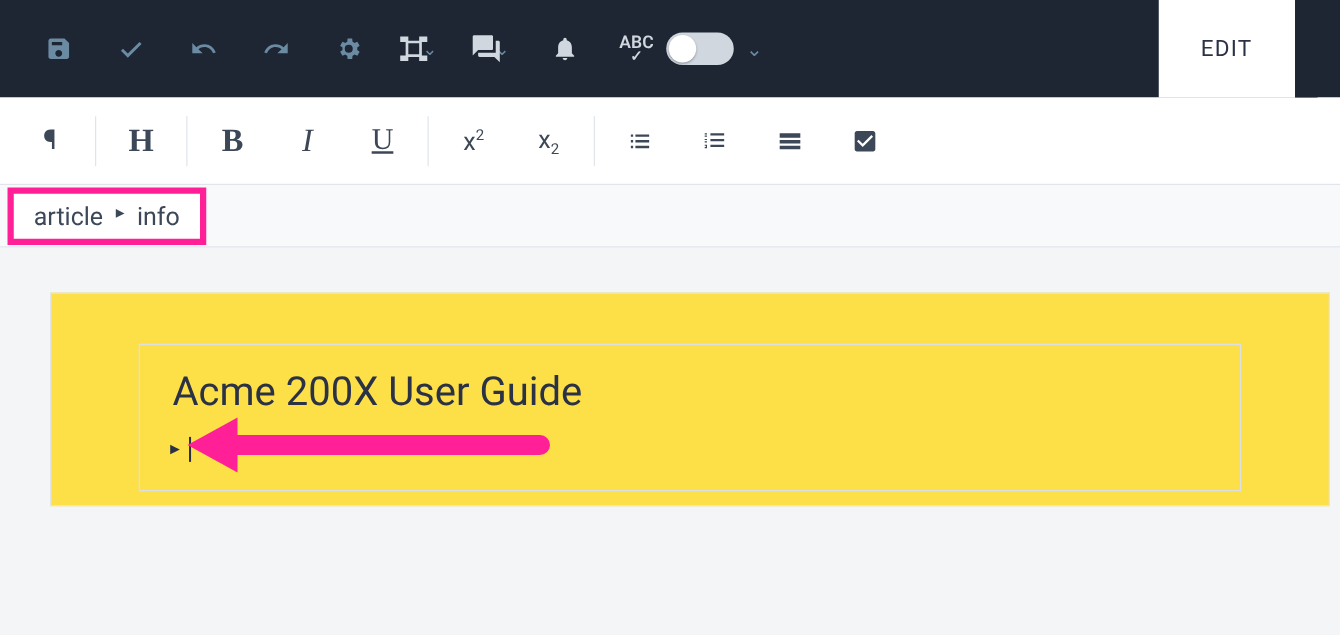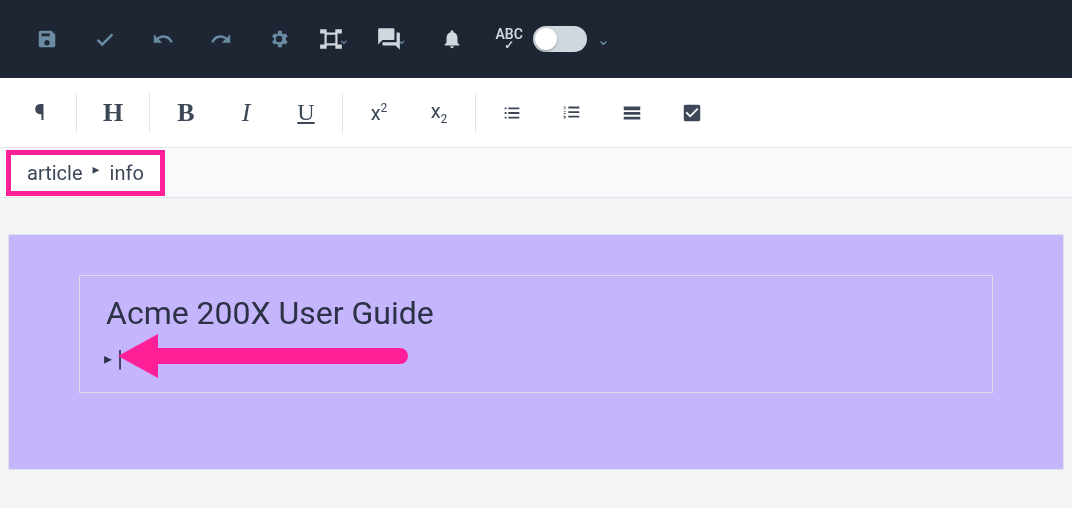--- a/index.html
+++ b/index.html
@@ -125,25 +125,26 @@
     font-size: 20px;
     color: #3c4758;
   }
   .crumb-sep { color: #3c4758; font-size: 14px; }
 
   
   .content-wrap {
     padding: 36px 8px 0 8px;
   }
   .page {
-    background: #c4b5fd;
+    background: #fde047;
     border: 1px solid #e1e5ea;
-    height: 236px;
+    height: 171px;
     padding: 40px 70px 0 70px;
     position: relative;
+    margin-left: 32px;
   }
   .doc-inner {
     border: 1px solid #dcdfe4;
     padding: 18px 26px 60px 26px;
     position: relative;
   }
   .doc-title {
     font-size: 32px;
     font-weight: 400;
     color: #2b3245;
@@ -244,20 +245,23 @@
       <span class="check">✓</span>
     </div>
     <div class="toggle">
         <div class="knob"></div>
       </div>
     <span class="chevron" style="color:#6b8ba3">⌄</span>
   </div>
 
   <div class="top-spacer"></div>
 
+  <div class="edit-tab">
+    <span>EDIT</span>
+  </div>
   <div class="edit-right-dark"></div>
 </div>
 
 <div class="format-toolbar">
   <div class="fmt-btn">
       <span>¶</span>
     </div>
   <div class="fmt-sep"></div>
   <div class="fmt-btn heading">
       <span>H</span>

